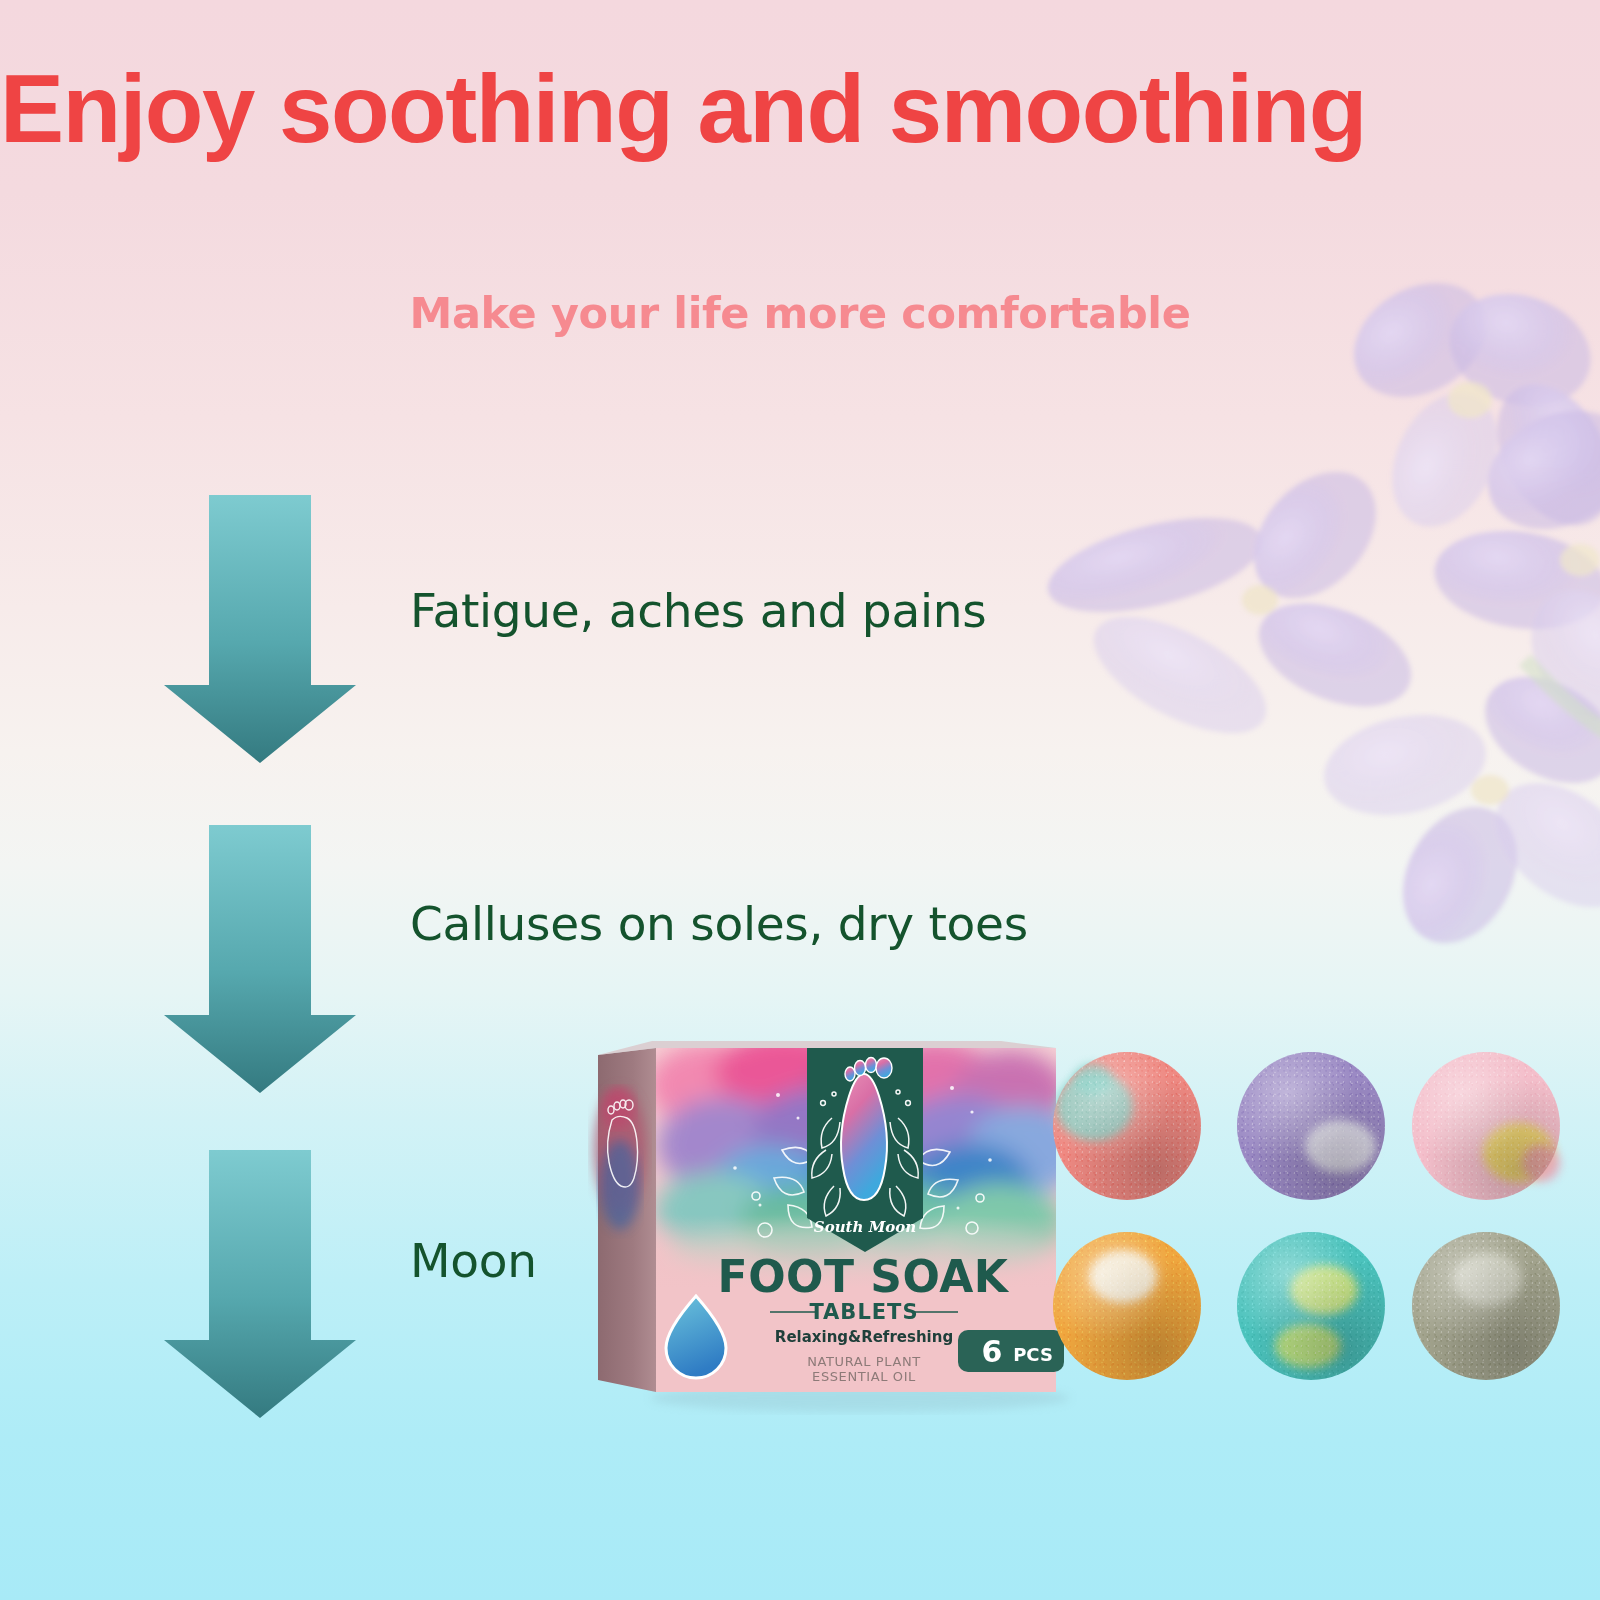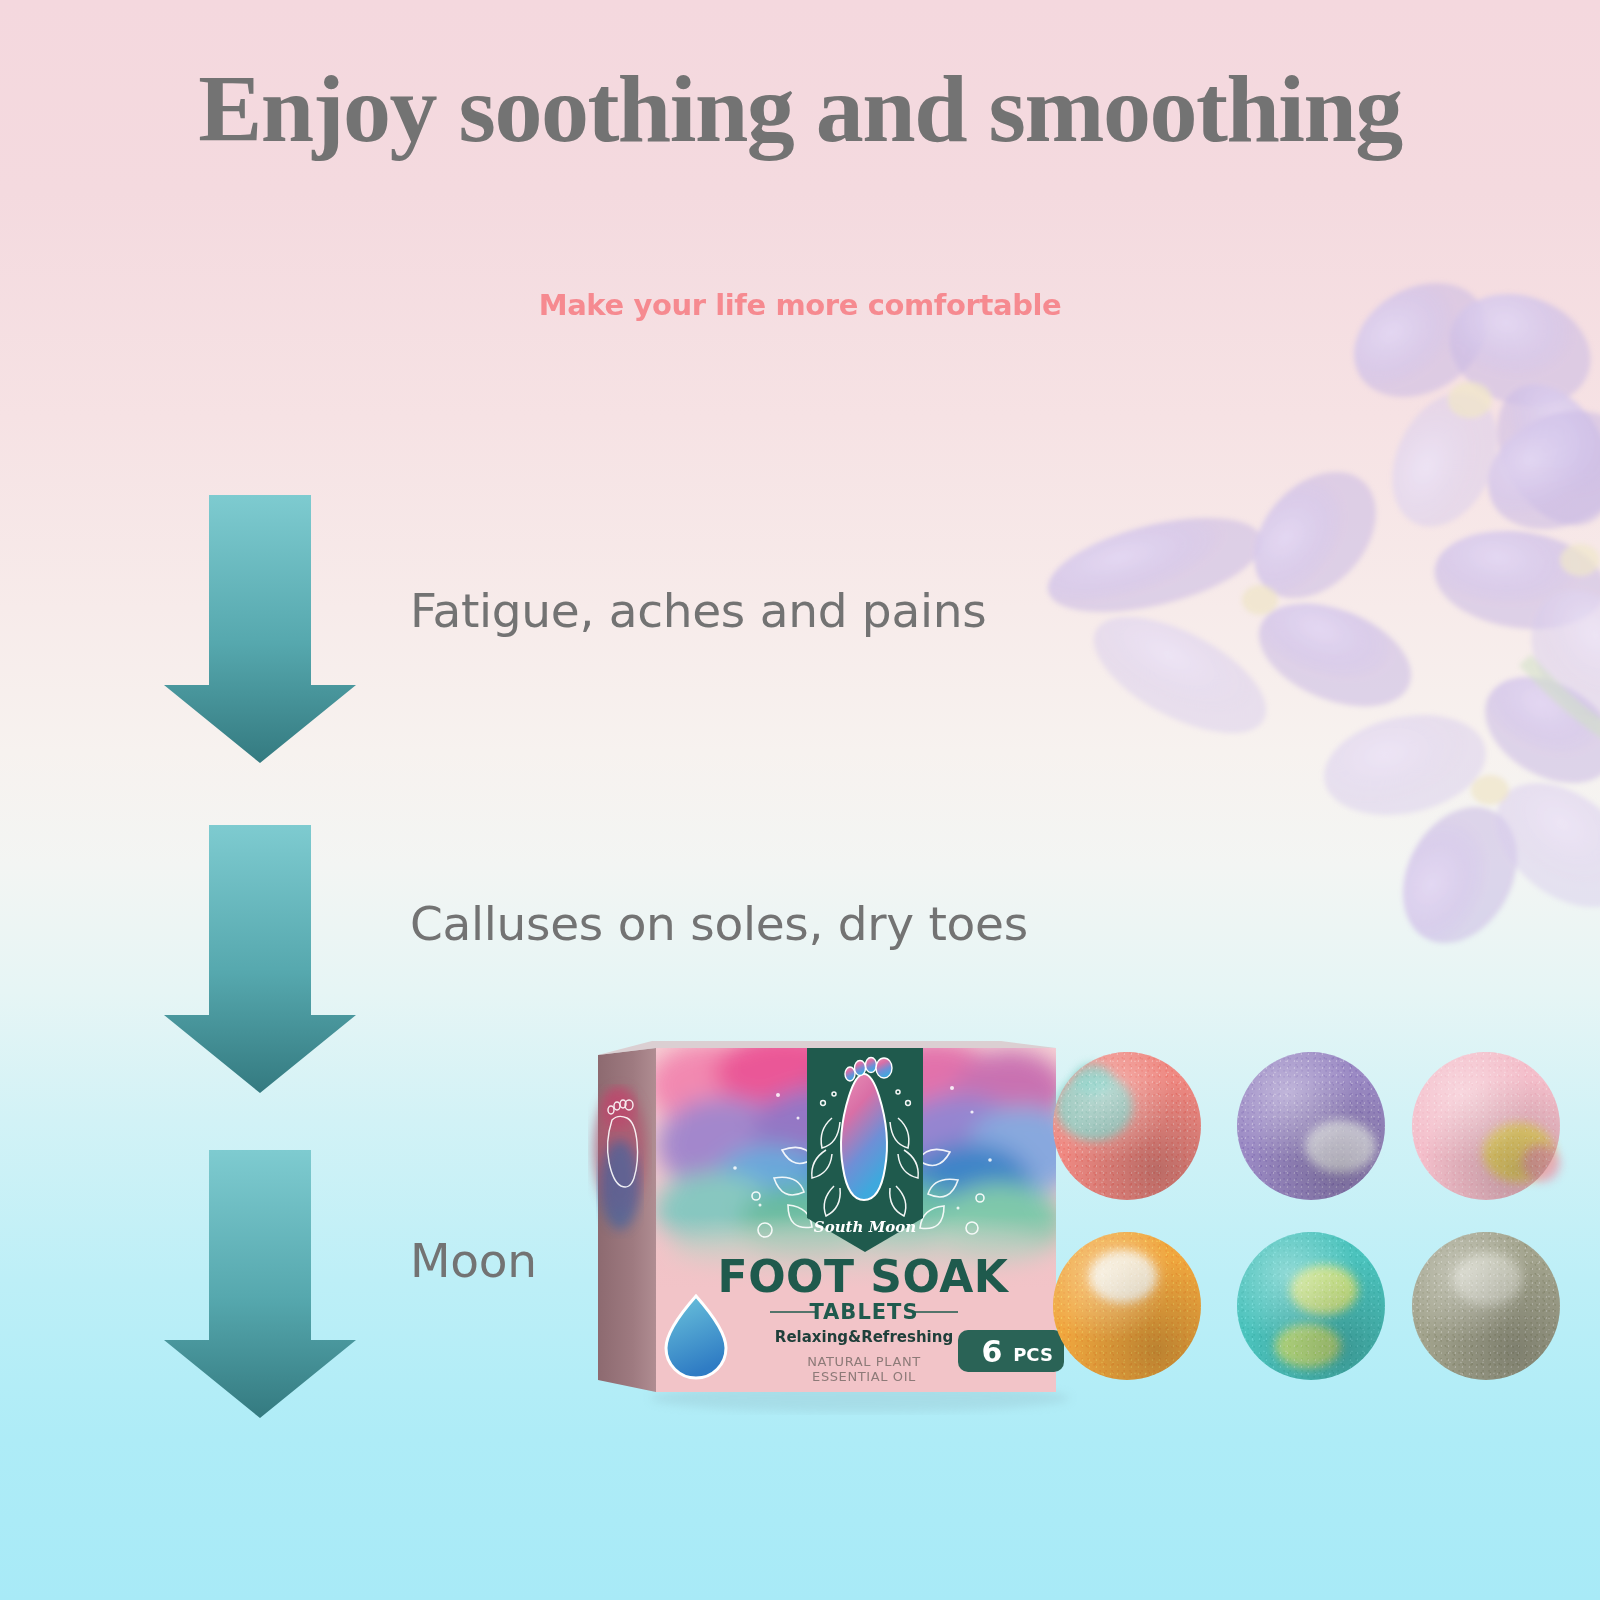--- a/index.html
+++ b/index.html
@@ -27,52 +27,51 @@
     position: absolute;
     top: 230px; left: 1020px;
     width: 600px; height: 740px;
     pointer-events: none;
   }
 
   
   #headline {
     position: absolute;
     top: 64px; left: 0; width: 1600px;
-    text-align: center;
     font-size: 96px;
     line-height: 0.93;
     font-weight: 700;
     letter-spacing: -1.5px;
-    color: #737373;
-    font-family: Liberation Serif, serif;
+    color: #ef4444;
+    font-family: Liberation Sans, sans-serif;
   }
   #subhead {
     position: absolute;
     top: 288px; left: 0; width: 1600px;
     text-align: center;
-    font-size: 29px;
+    font-size: 43px;
     font-weight: 700;
     letter-spacing: -0.4px;
     color: #f68a90;
     font-family: "DejaVu Sans", sans-serif;
   }
 
   
   .arrow {
     position: absolute;
     left: 164px;
     width: 192px;
     height: 268px;
   }
   .bullet-text {
     position: absolute;
     left: 410px;
     font-size: 47px;
     font-weight: 400;
-    color: #737373;
+    color: #14532d;
     letter-spacing: -0.3px;
     white-space: nowrap;
     font-family: "DejaVu Sans", sans-serif;
   }
 
   
   #product-box { position: absolute; left: 560px; top: 1000px; width: 540px; height: 420px; }
 
   
   .bomb {

